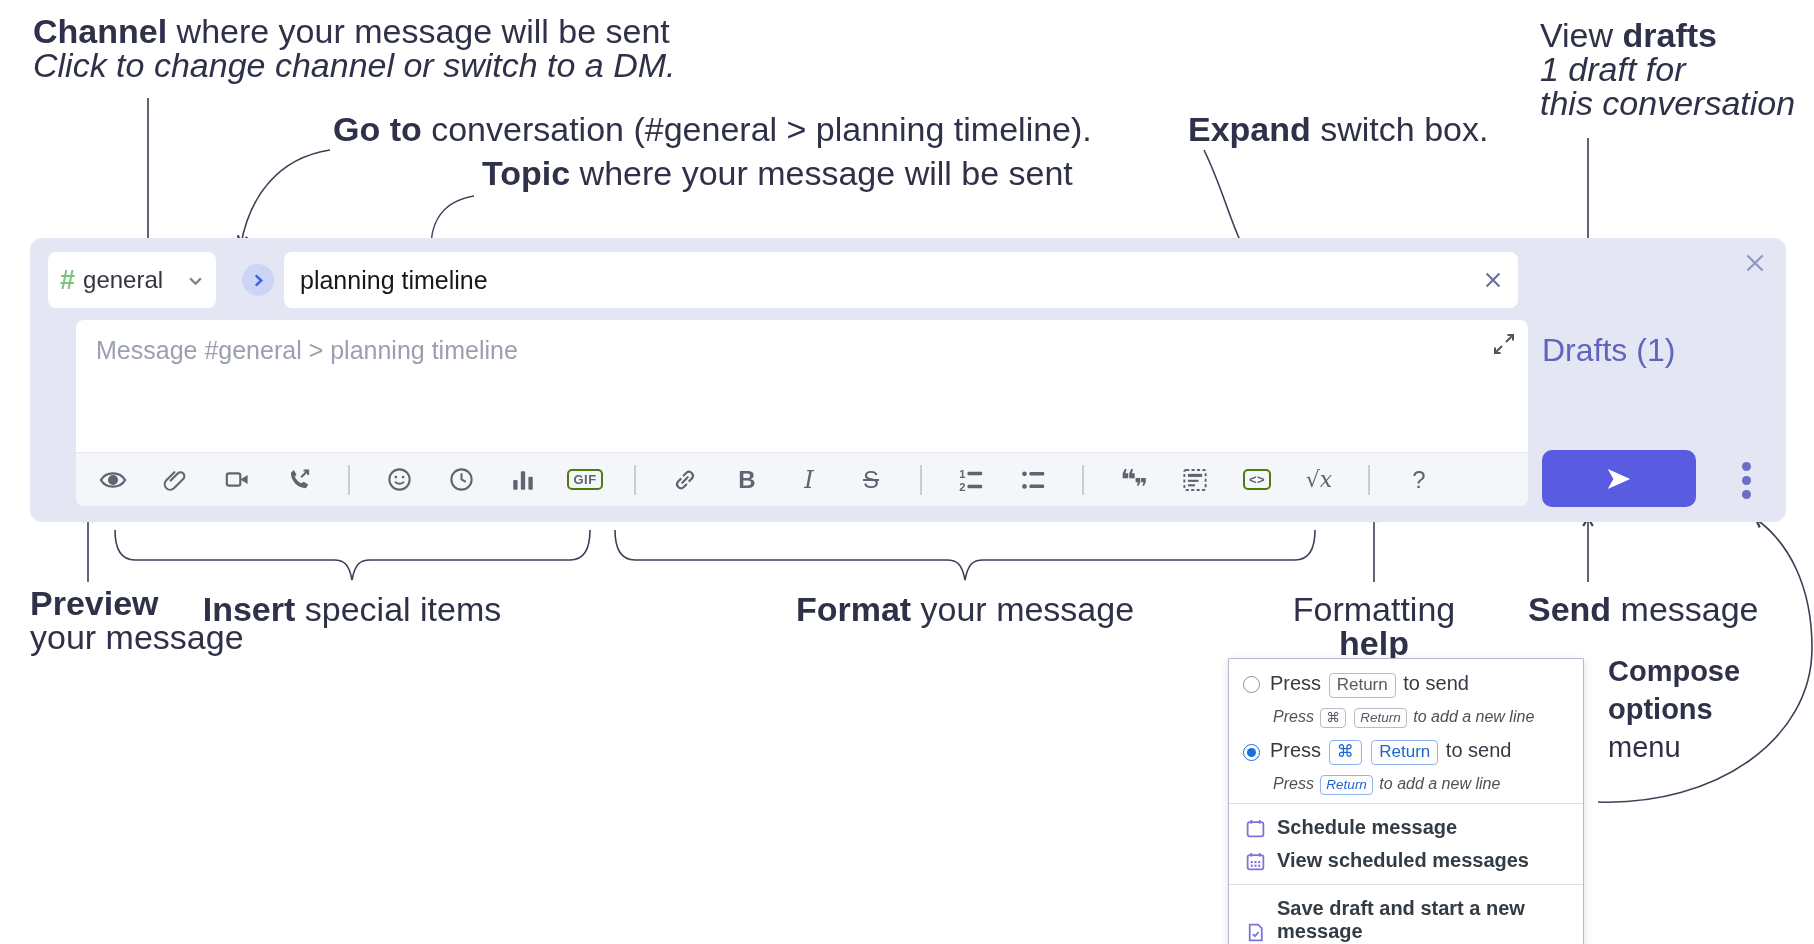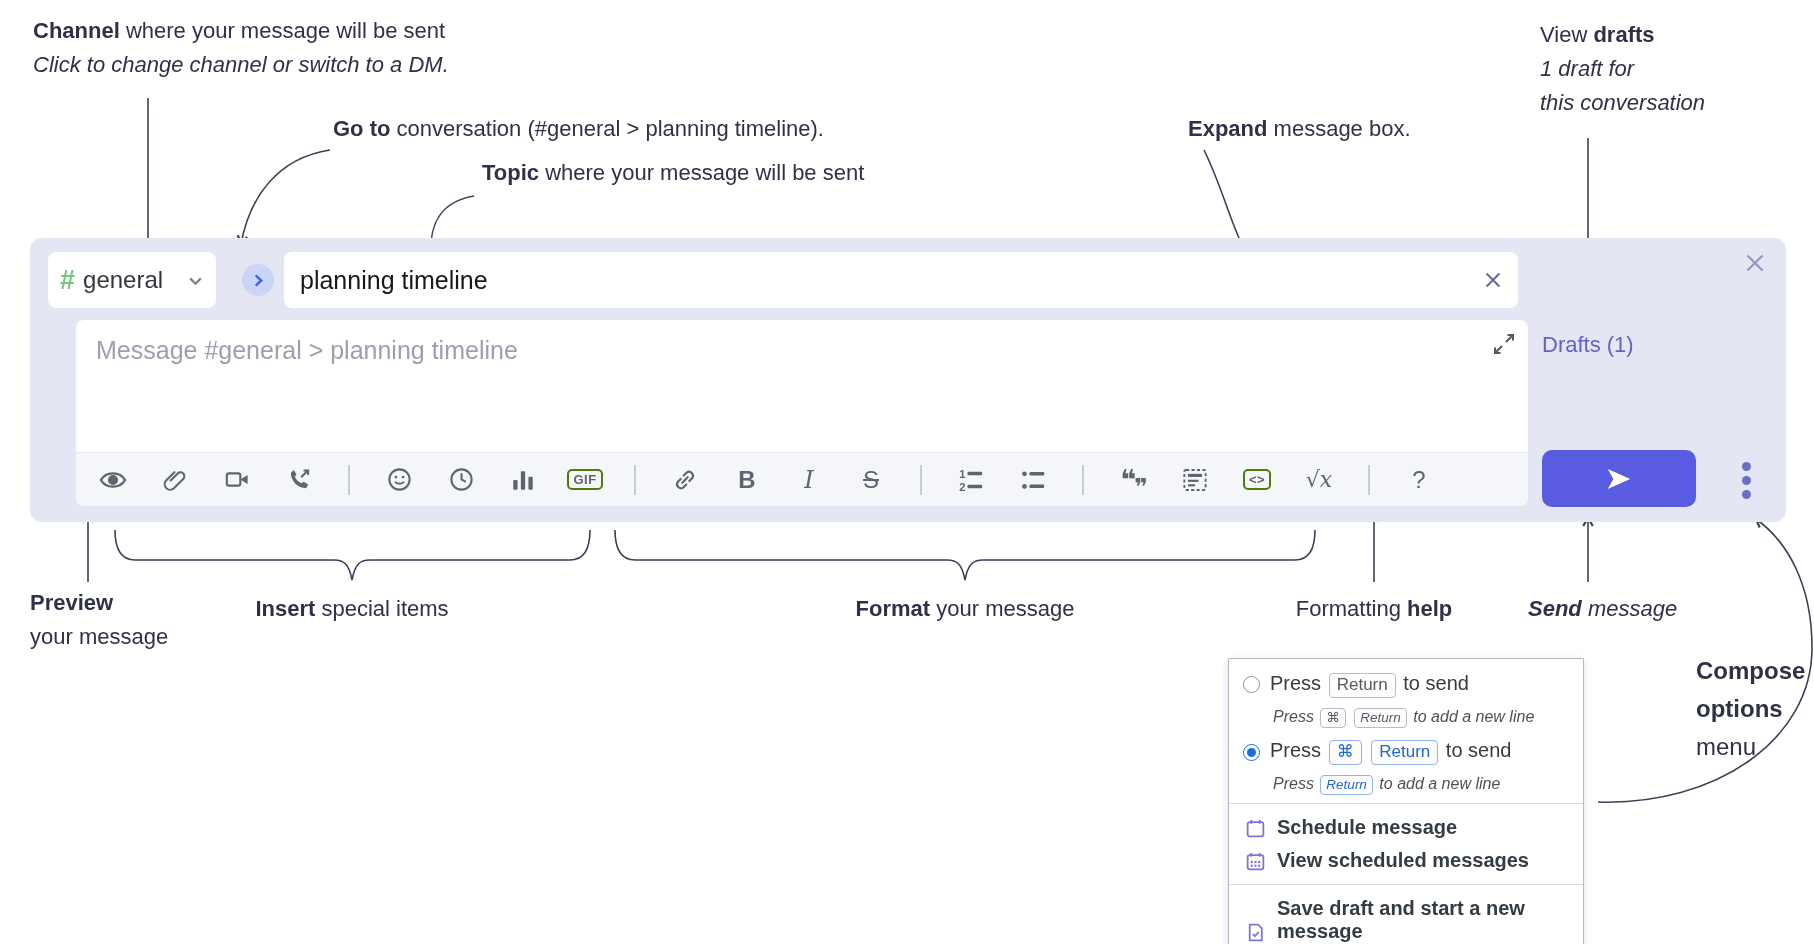--- a/index.html
+++ b/index.html
@@ -1,19 +1,19 @@
 <!DOCTYPE html>
 <html><head>
 <meta charset="utf-8">
 <style>
   html,body{margin:0;padding:0;background:#fff;}
   .stage{position:relative;width:1814px;height:944px;background:#fff;overflow:hidden;
          font-family:"Liberation Sans","DejaVu Sans",sans-serif;color:#2e3148;}
   svg.overlay{position:absolute;left:0;top:0;width:1814px;height:944px;pointer-events:none;}
-  .ann{position:absolute;font-size:22px;line-height:34px;color:#2e3148;}
+  .ann{position:absolute;font-size:34px;line-height:34px;color:#2e3148;}
   .ann b{font-weight:bold;}
   .ann .it{font-style:italic;}
   .ctr{text-align:center;}
 
   
   .panel{position:absolute;left:30px;top:238px;width:1756px;height:284px;background:#e4e6f4;border-radius:12px;}
   .close-x{position:absolute;top:12px;right:18px;width:26px;height:26px;cursor:pointer;color:#9296c5;}
   .row1{position:absolute;left:18px;top:14px;height:56px;}
   .picker{position:absolute;left:0;top:0;width:168px;height:56px;background:#fff;border-radius:8px;
           display:flex;align-items:center;padding:0 12px;box-sizing:border-box;gap:8px;cursor:pointer;}
@@ -37,21 +37,21 @@
   .tdiv{width:2px;height:30px;background:#c9cdd7;margin:0 18px;}
   .tglyph{font-size:24px;color:#5c6570;}
   .tglyph.b{font-weight:bold;}
   .tglyph.i{font-style:italic;font-family:"DejaVu Serif",serif;}
   .tglyph.s{text-decoration:line-through;}
   .boxlab{border:2px solid #4d7c0f;border-radius:5px;font-size:13px;font-weight:bold;padding:1px 4px;letter-spacing:.5px;}
   .mathlab{font-family:"DejaVu Serif",serif;font-size:22px;font-style:italic;}
   .quotelab{font-family:"DejaVu Sans",sans-serif;font-size:27px;font-weight:bold;letter-spacing:-2px;}
   .quotelab .q2{display:inline-block;transform:translateY(6px);font-size:23px;}
 
-  .drafts-link{position:absolute;left:1512px;top:94px;font-size:22px;color:#6064bf;cursor:pointer;}
+  .drafts-link{position:absolute;left:1512px;top:94px;font-size:32px;color:#6064bf;cursor:pointer;}
   .send-btn{position:absolute;left:1512px;top:212px;width:154px;height:57px;background:#595be0;border:none;border-radius:10px;
             display:flex;align-items:center;justify-content:center;cursor:pointer;}
   .vdots{position:absolute;left:1696px;top:218px;width:40px;height:48px;display:flex;flex-direction:column;
          align-items:center;justify-content:center;gap:5px;cursor:pointer;}
   .vdots i{width:9px;height:9px;border-radius:50%;background:#6b6ec2;}
 
   
   .popup{position:absolute;left:1228px;top:658px;width:356px;box-sizing:border-box;background:#fff;
          border:1.5px solid #b6b9c8;border-radius:1px;box-shadow:0 3px 8px rgba(40,40,70,.15);
          padding:10px 14px 8px;font-size:20px;color:#333c44;}
@@ -100,21 +100,21 @@
 
   <div class="ann" style="left:333px;top:112px;">
     <b>Go to</b><span> conversation (#general &gt; planning timeline).</span>
   </div>
 
   <div class="ann" style="left:482px;top:156px;">
     <b>Topic</b><span> where your message will be sent</span>
   </div>
 
   <div class="ann" style="left:1188px;top:112px;">
-    <b>Expand</b><span> message box.</span>
+    <b>Expand</b><span> switch box.</span>
   </div>
 
   <div class="ann" style="left:1540px;top:18px;">
     <div><span>View </span><b>drafts</b></div>
     <div class="it">1 draft for</div>
     <div class="it">this conversation</div>
   </div>
 
   <div class="panel">
     <div class="close-x">
@@ -288,25 +288,25 @@
   </div>
 
   <div class="ann ctr" style="left:785px;top:592px;width:360px;">
     <b>Format</b><span> your message</span>
   </div>
 
   <div class="ann ctr" style="left:1254px;top:592px;width:240px;">
     <span>Formatting </span><b>help</b>
   </div>
 
-  <div class="ann" style="left:1528px;top:592px;font-style:italic;">
+  <div class="ann" style="left:1528px;top:592px;">
     <b>Send</b><span> message</span>
   </div>
 
-  <div class="ann" style="left:1696px;top:652px;font-size:24px;line-height:38px;">
+  <div class="ann" style="left:1608px;top:652px;font-size:29px;line-height:38px;">
     <div><b>Compose</b></div>
     <div><b>options</b></div>
     <div>menu</div>
   </div>
 
   <div class="popup">
     <div class="opt">
       <span class="radio"></span>
       <span>
         <span>Press</span>

